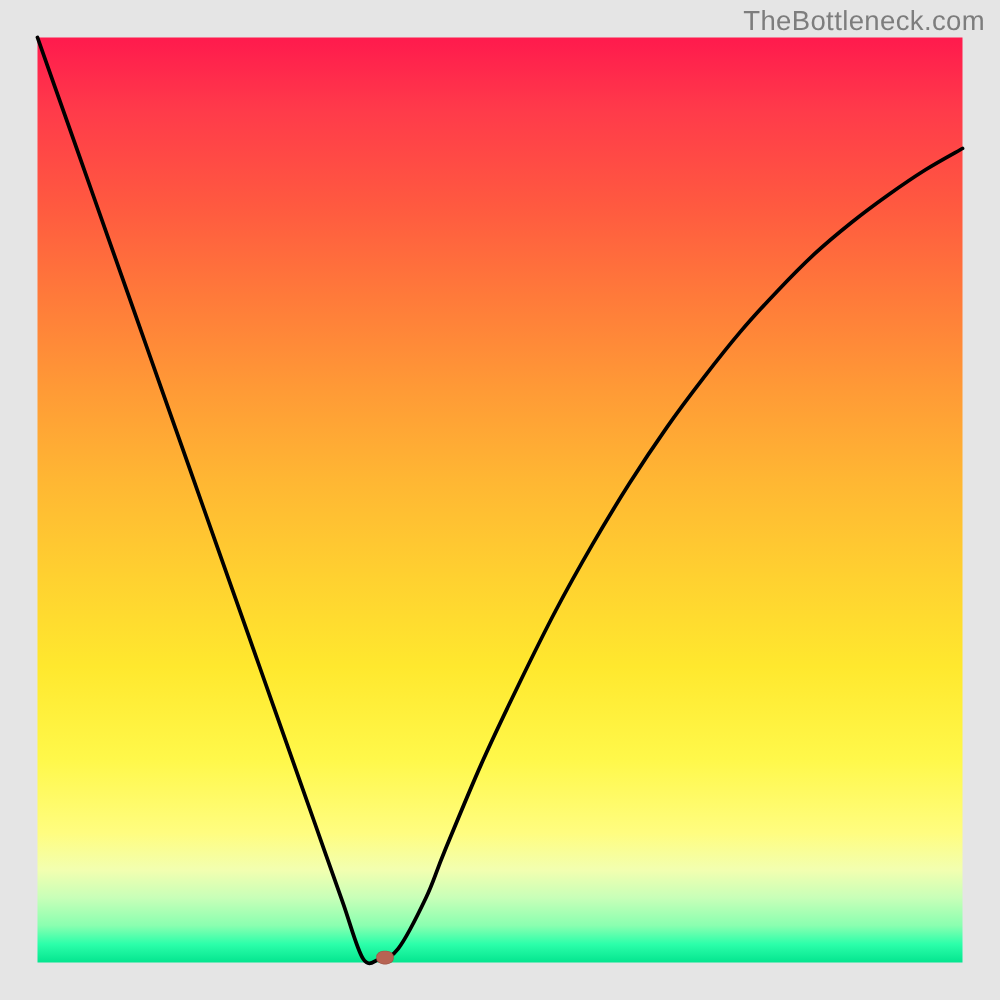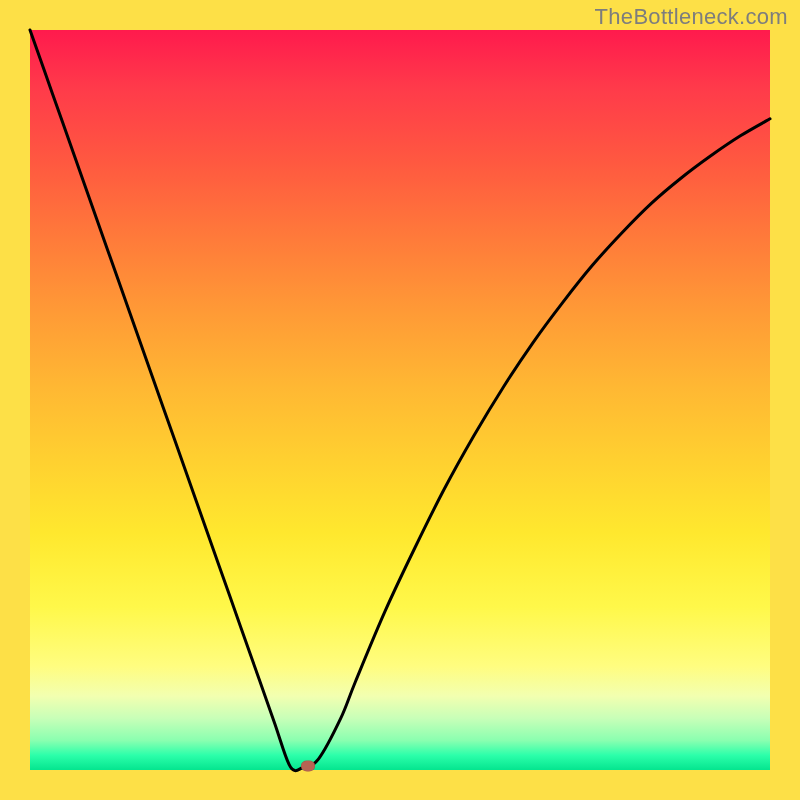--- a/index.html
+++ b/index.html
@@ -8,21 +8,21 @@
     width: 800px;
     height: 800px;
     overflow: hidden;
     background: #000;
     font-family: Arial, Helvetica, sans-serif;
   }
   .frame {
     position: relative;
     width: 800px;
     height: 800px;
-    background: #fde047;
+    background: #e5e5e5;
   }
   .plot-area {
     position: absolute;
     left: 30px;
     top: 30px;
     width: 740px;
     height: 740px;
     background: linear-gradient(
       to bottom,
       #ff1a4d 0%,

